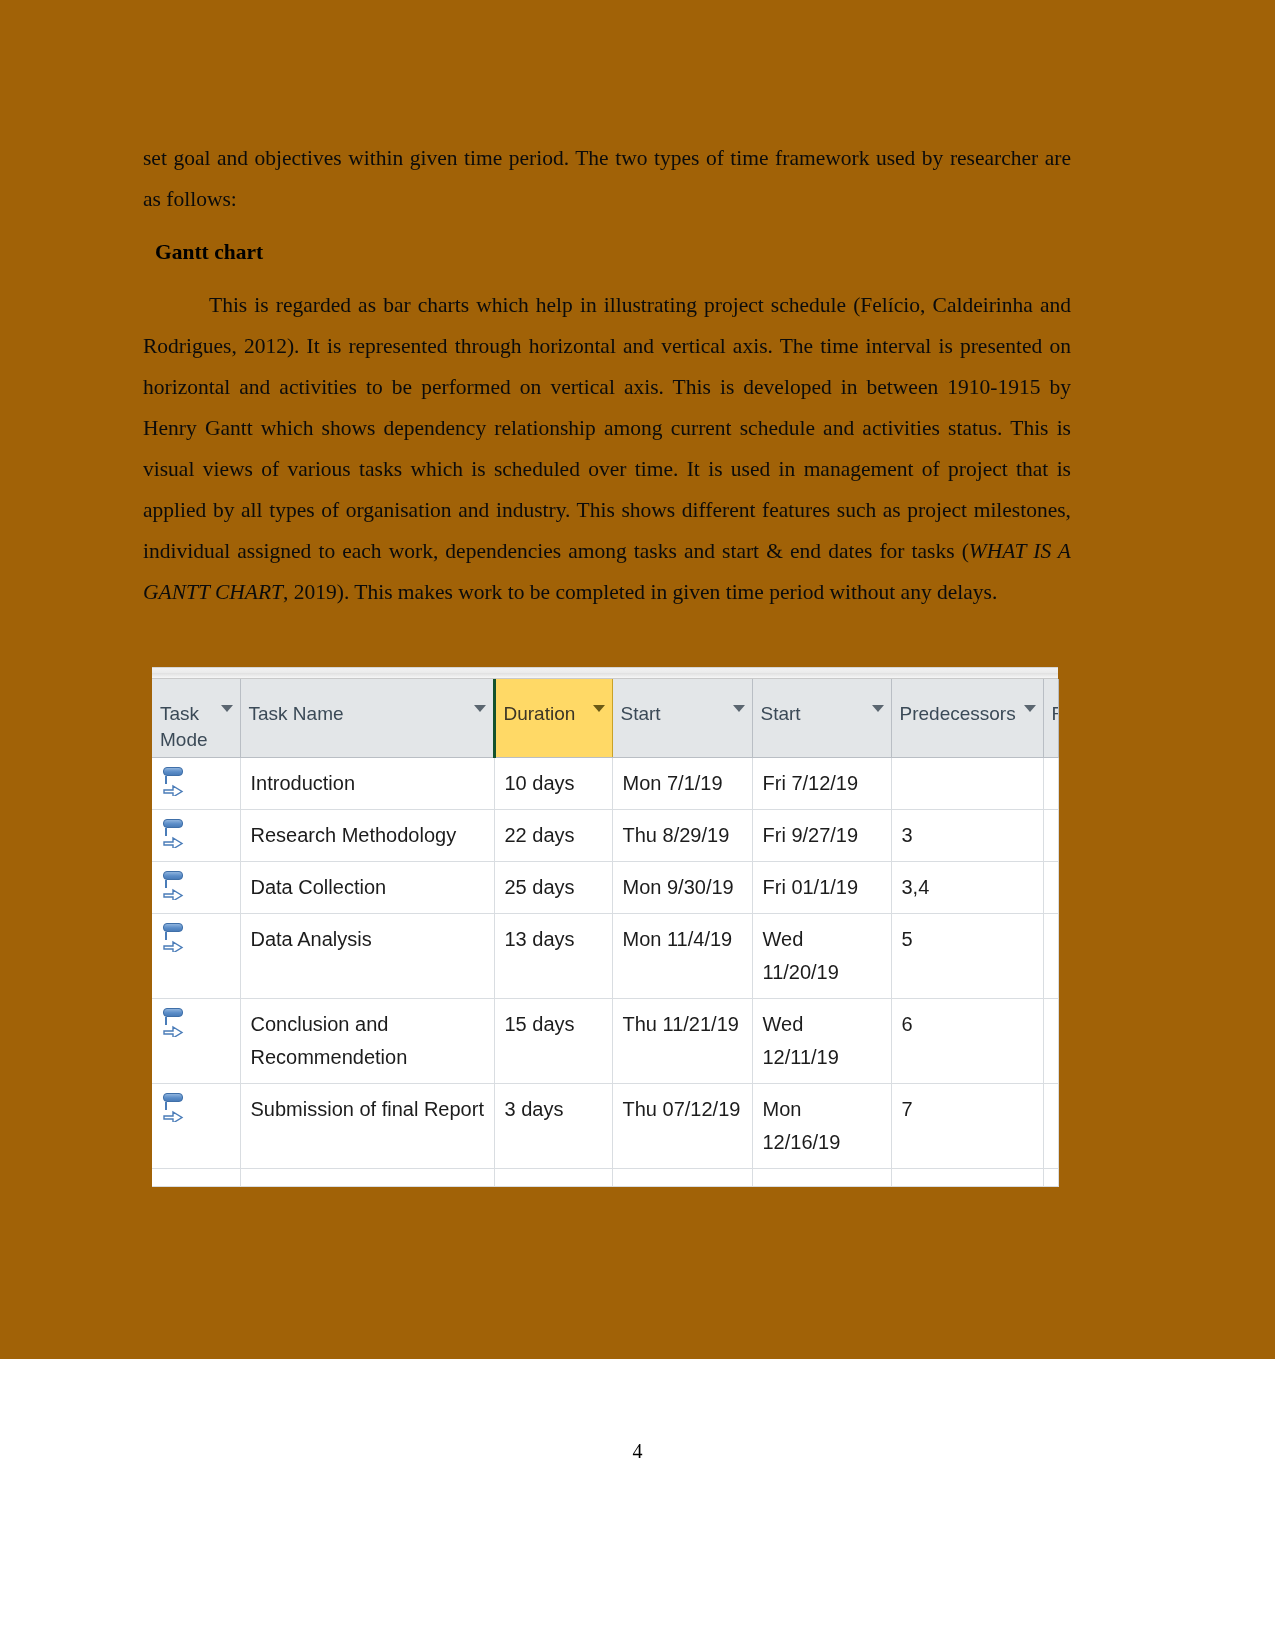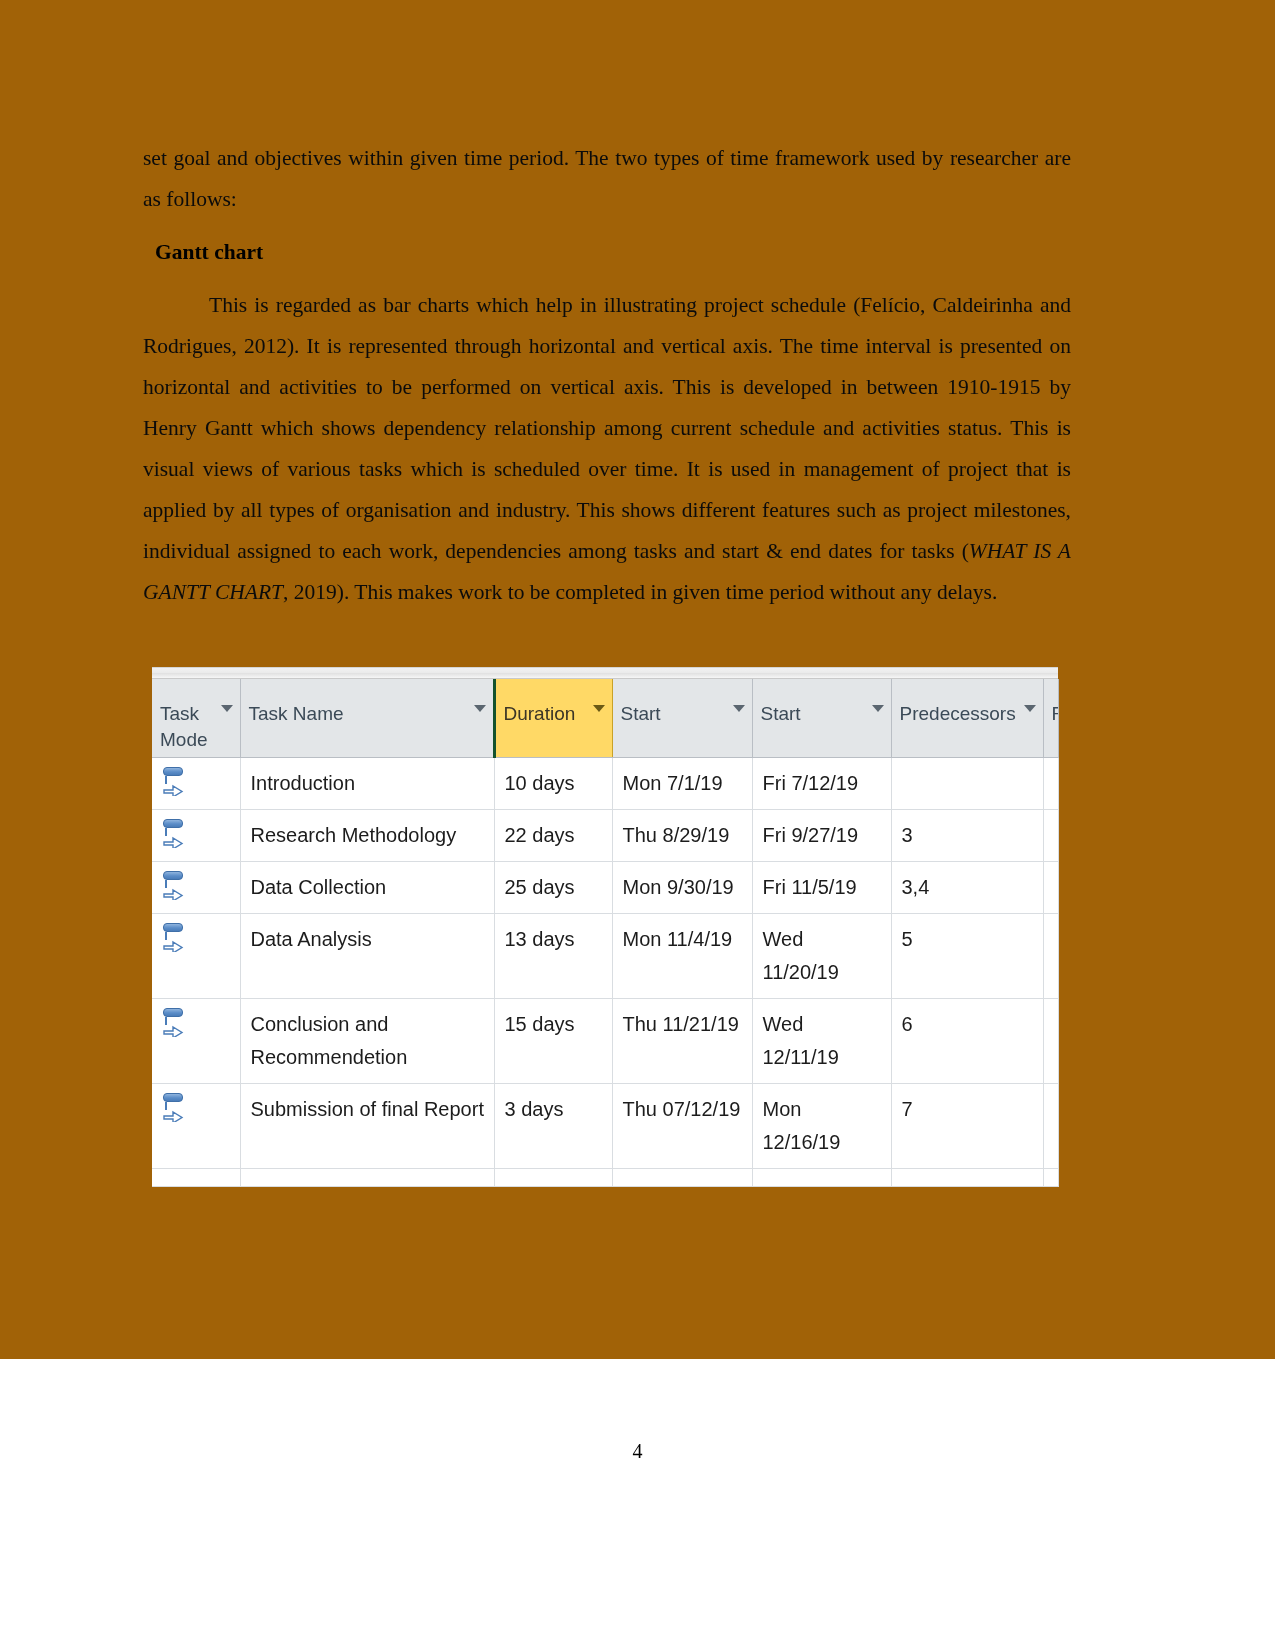--- a/index.html
+++ b/index.html
@@ -304,21 +304,21 @@
               <span class="bar"></span>
                 <span class="stem"></span>
               <svg width="22" height="18" viewBox="0 0 22 18" aria-hidden="true">
                 <path d="M1 12 L10 12 L10 8 L19 13.5 L10 19 L10 15 L1 15 Z" fill="#ffffff" stroke="#4a7cb8" stroke-width="1.4"></path>
               </svg>
             </span>
           </td>
           <td>Data Collection</td>
           <td>25 days</td>
           <td>Mon 9/30/19</td>
-          <td>Fri 11/5/19</td>
+          <td>Fri 01/1/19</td>
           <td>3,4</td>
           <td class="c-res-d"></td>
         </tr>
 
         <tr>
           <td class="mode-cell">
             <span class="mode-icon">
               <span class="bar"></span>
                 <span class="stem"></span>
               <svg width="22" height="18" viewBox="0 0 22 18" aria-hidden="true">

